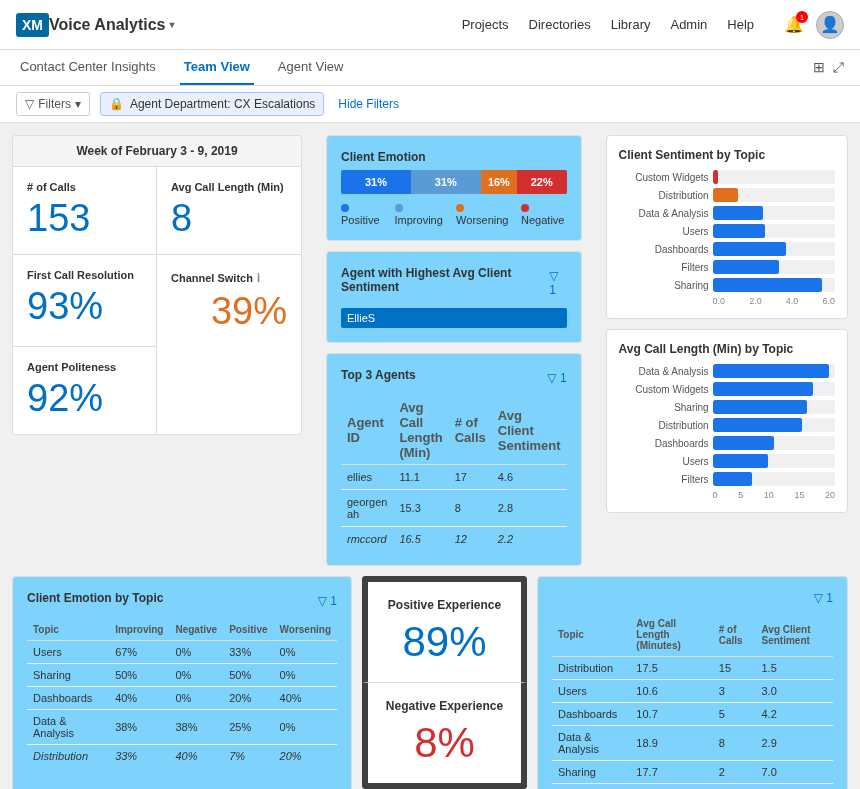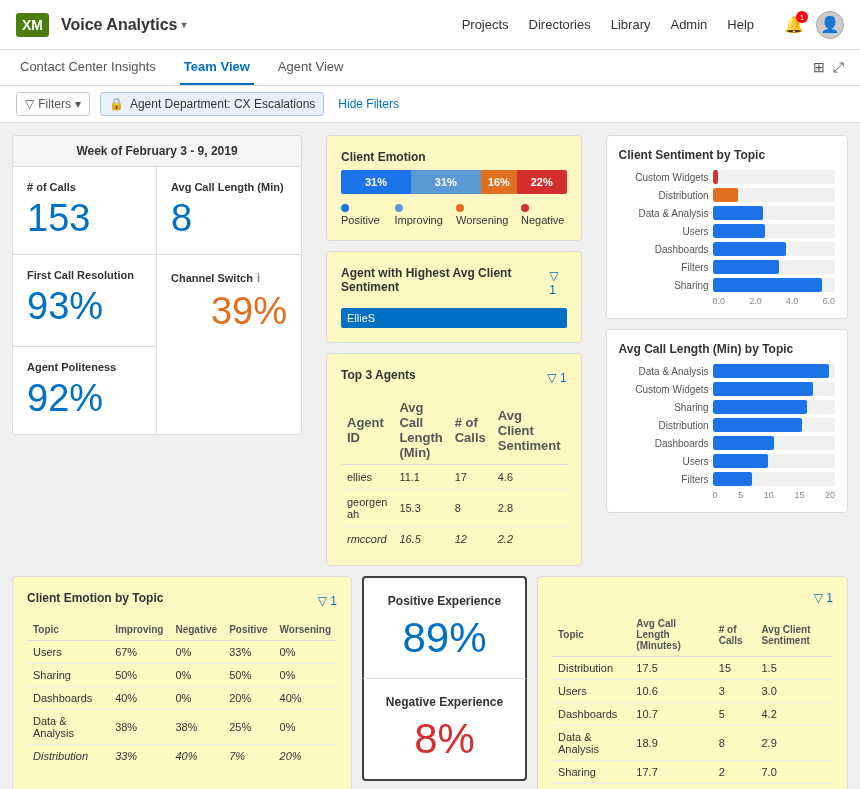--- a/index.html
+++ b/index.html
@@ -1,20 +1,20 @@
 <!DOCTYPE html>
 <html><head>
   <meta charset="utf-8">
   <style>
     * { box-sizing: border-box; margin: 0; padding: 0; }
     body { font-family: 'Segoe UI', Arial, sans-serif; font-size: 13px; background: #f0f0f0; color: #333; }
     
     
     .header { display: flex; align-items: center; background: #fff; border-bottom: 1px solid #ddd; padding: 0 16px; height: 50px; }
-    .xm-logo { background: #4d7c0f; color: #fff; font-weight: bold; font-size: 14px; padding: 4px 6px; border-radius: 3px; margin-right: 12px; }
+    .xm-logo { background: #0369a1; color: #fff; font-weight: bold; font-size: 14px; padding: 4px 6px; border-radius: 3px; }
     .app-title { font-size: 16px; font-weight: 600; color: #333; display: flex; align-items: center; gap: 4px; }
     .dropdown-arrow { font-size: 10px; color: #666; }
     .header-nav { margin-left: auto; display: flex; align-items: center; gap: 20px; }
     .header-nav a { color: #333; text-decoration: none; font-size: 13px; cursor: pointer; }
     .header-icons { display: flex; align-items: center; gap: 12px; margin-left: 10px; }
     .bell-icon { position: relative; cursor: pointer; font-size: 16px; }
     .bell-badge { position: absolute; top: -4px; right: -4px; background: red; color: white; border-radius: 50%; width: 12px; height: 12px; font-size: 8px; display: flex; align-items: center; justify-content: center; }
     .avatar-icon { width: 28px; height: 28px; border-radius: 50%; background: #ccc; border: 1px solid #aaa; display: flex; align-items: center; justify-content: center; font-size: 16px; cursor: pointer; }
 
     
@@ -30,21 +30,21 @@
     .filter-tag { display: flex; align-items: center; gap: 6px; background: #e8f0fe; border: 1px solid #aac4f5; border-radius: 3px; padding: 4px 8px; font-size: 12px; color: #333; }
     .hide-filters-link { color: #0070c4; font-size: 12px; cursor: pointer; text-decoration: none; margin-left: 4px; }
 
     
     .main { padding: 12px; display: flex; flex-direction: column; gap: 10px; }
     
     
     .dashboard-grid { display: grid; grid-template-columns: 290px 1fr 1fr; gap: 24px; }
 
     
-    .card { background: #fef9c3; border: 1px solid #ddd; border-radius: 4px; padding: 14px; }
+    .card { background: #7dd3fc; border: 1px solid #ddd; border-radius: 4px; padding: 14px; }
     .card-title { font-size: 12px; font-weight: 600; color: #333; margin-bottom: 6px; }
     
     
     .left-panel { display: flex; flex-direction: column; gap: 0; }
     .week-header { background: #f5f5f5; border: 1px solid #ddd; border-radius: 4px 4px 0 0; text-align: center; padding: 8px; font-size: 12px; font-weight: 600; color: #333; border-bottom: none; }
     .metrics-grid { display: grid; grid-template-columns: 1fr 1fr; border: 1px solid #ddd; border-radius: 0 0 4px 4px; background: #fff; }
     .metric-cell { padding: 14px; border-right: 1px solid #ddd; border-bottom: 1px solid #ddd; }
     .metric-cell:nth-child(2n) { border-right: none; }
     .metric-cell:nth-last-child(-n+2) { border-bottom: none; }
     .metric-label { font-size: 11px; font-weight: 600; color: #333; margin-bottom: 4px; }
@@ -90,21 +90,21 @@
 
     
     .topic-table th, .topic-table td { font-size: 11px; padding: 5px 6px; }
     .topic-table { width: 100%; border-collapse: collapse; }
     .topic-table th { color: #555; font-weight: 600; border-bottom: 1px solid #ddd; font-size: 10px; }
     .topic-table td { border-bottom: 1px solid #eee; }
     .topic-table tr:last-child td { border-bottom: none; }
 
     
     .experience-card { display: flex; flex-direction: column; gap: 0; }
-    .exp-section { padding: 16px; border: 2px solid #404040; background: #fff; text-align: center; }
+    .exp-section { padding: 16px; border: 6px solid #404040; background: #fff; text-align: center; }
     .exp-section:first-child { border-radius: 4px 4px 0 0; border-bottom: 1px solid #eee; }
     .exp-section:last-child { border-radius: 0 0 4px 4px; }
     .exp-title { font-size: 12px; color: #333; font-weight: 600; margin-bottom: 6px; }
     .exp-value { font-size: 42px; font-weight: 300; color: #0070c4; }
     .exp-value.red { color: #d32f2f; }
   </style>
 </head>
 <body>
 
 <div class="header">

